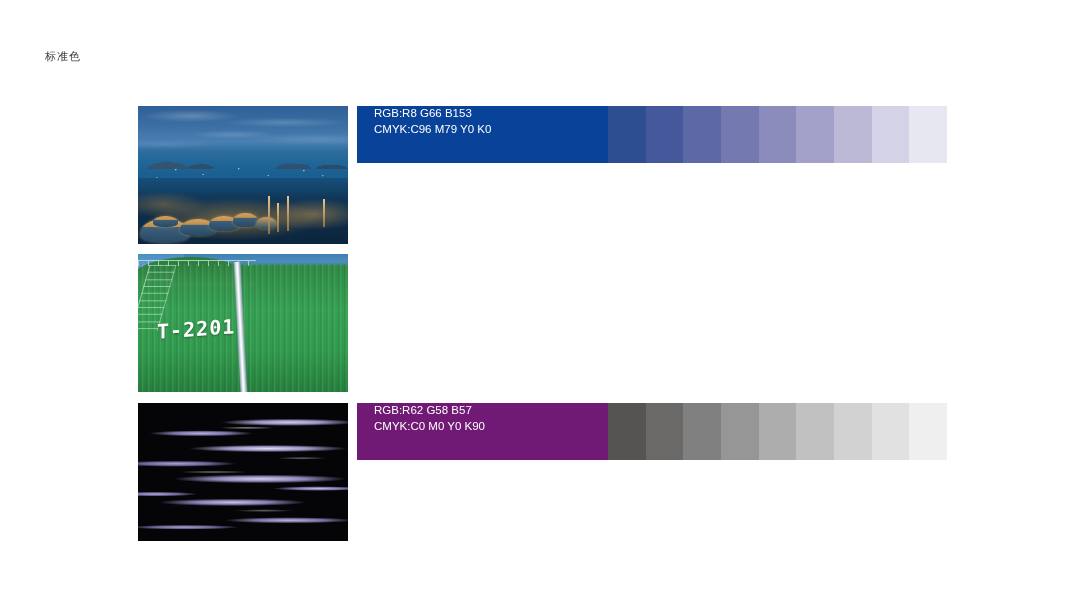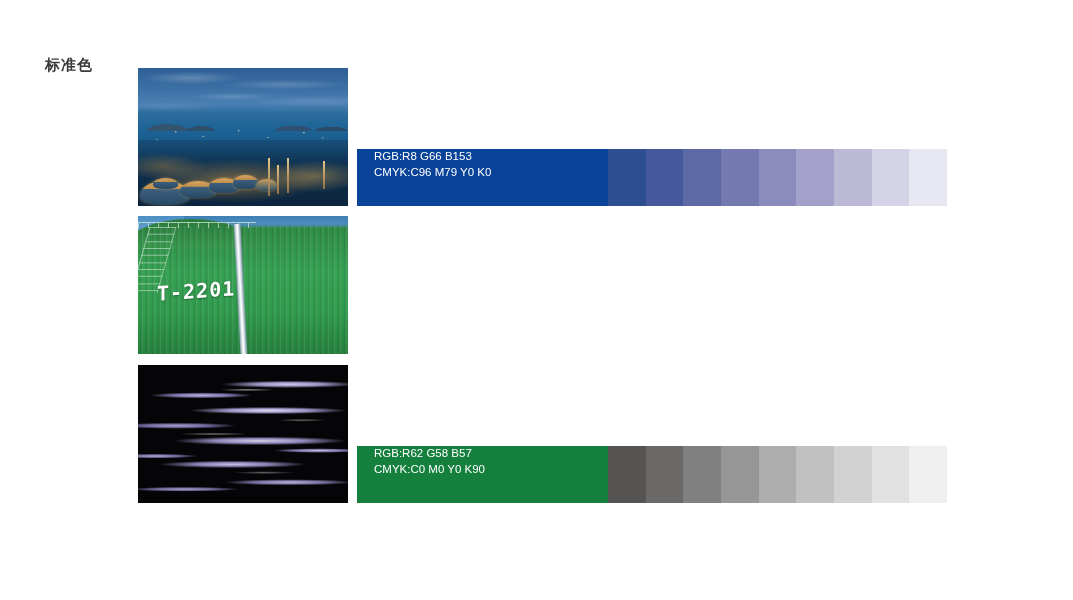--- a/index.html
+++ b/index.html
@@ -7,35 +7,35 @@
     width:1073px; height:600px;
     background:#ffffff;
     font-family:"Liberation Sans", sans-serif;
     overflow:hidden;
   }
   #page { position:relative; width:1073px; height:600px; background:#fff; }
 
   
   .page-title {
     position:absolute;
-    left:45px; top:56px;
-    font-size:15px;
-    font-weight:bold;
+    left:45px; top:49px;
+    font-size:11px;
+    font-weight:normal;
     color:#3b3b3b;
     letter-spacing:1px;
   }
 
   
   .swatch-row {
     position:absolute;
     left:138px;
     width:809px;
     height:100px;
     display:flex;
-    align-items:flex-end;
+    align-items:flex-start;
   }
   #row-0 { top:106px; }
   #row-1 { top:254px; }
   #row-2 { top:403px; }
 
   
   .photo {
     position:relative;
     width:210px;
     height:138px;
@@ -298,21 +298,21 @@
     </div>
   </div>
 
   <div class="swatch-row" id="row-2">
     <div class="photo photo-oil">
       <div class="po-waves"></div>
       <div class="po-sheen"></div>
     </div>
     <div class="gap"></div>
     <div class="color-area">
-      <div class="base-block" id="base-2" style="background: #15803d;">
+      <div class="base-block" id="base-2" style="background: #701a75;">
         <div class="base-caption">RGB:R62 G58 B57
 CMYK:C0 M0 Y0 K90</div>
       </div>
       <div class="tints" id="tints-2">
           <div class="tint" style="background: rgb(86, 84, 83);"></div>
           <div class="tint" style="background: rgb(106, 105, 104);"></div>
           <div class="tint" style="background: rgb(129, 128, 128);"></div>
           <div class="tint" style="background: rgb(151, 150, 150);"></div>
           <div class="tint" style="background: rgb(174, 173, 173);"></div>
           <div class="tint" style="background: rgb(194, 193, 193);"></div>

